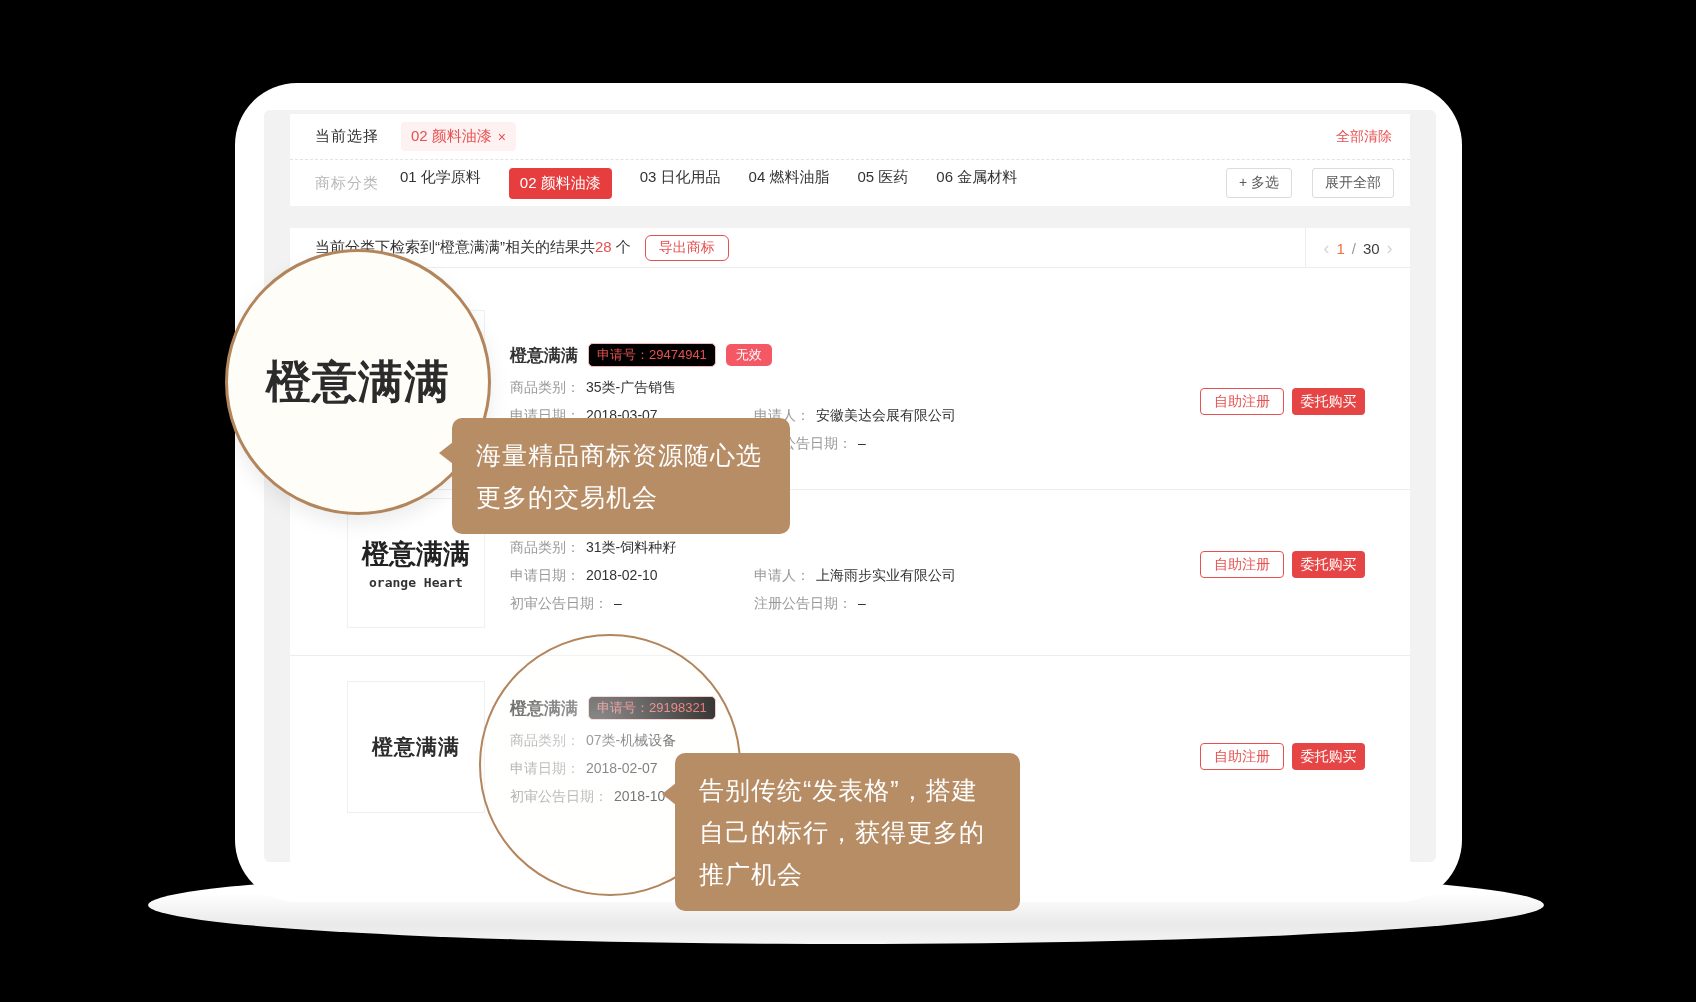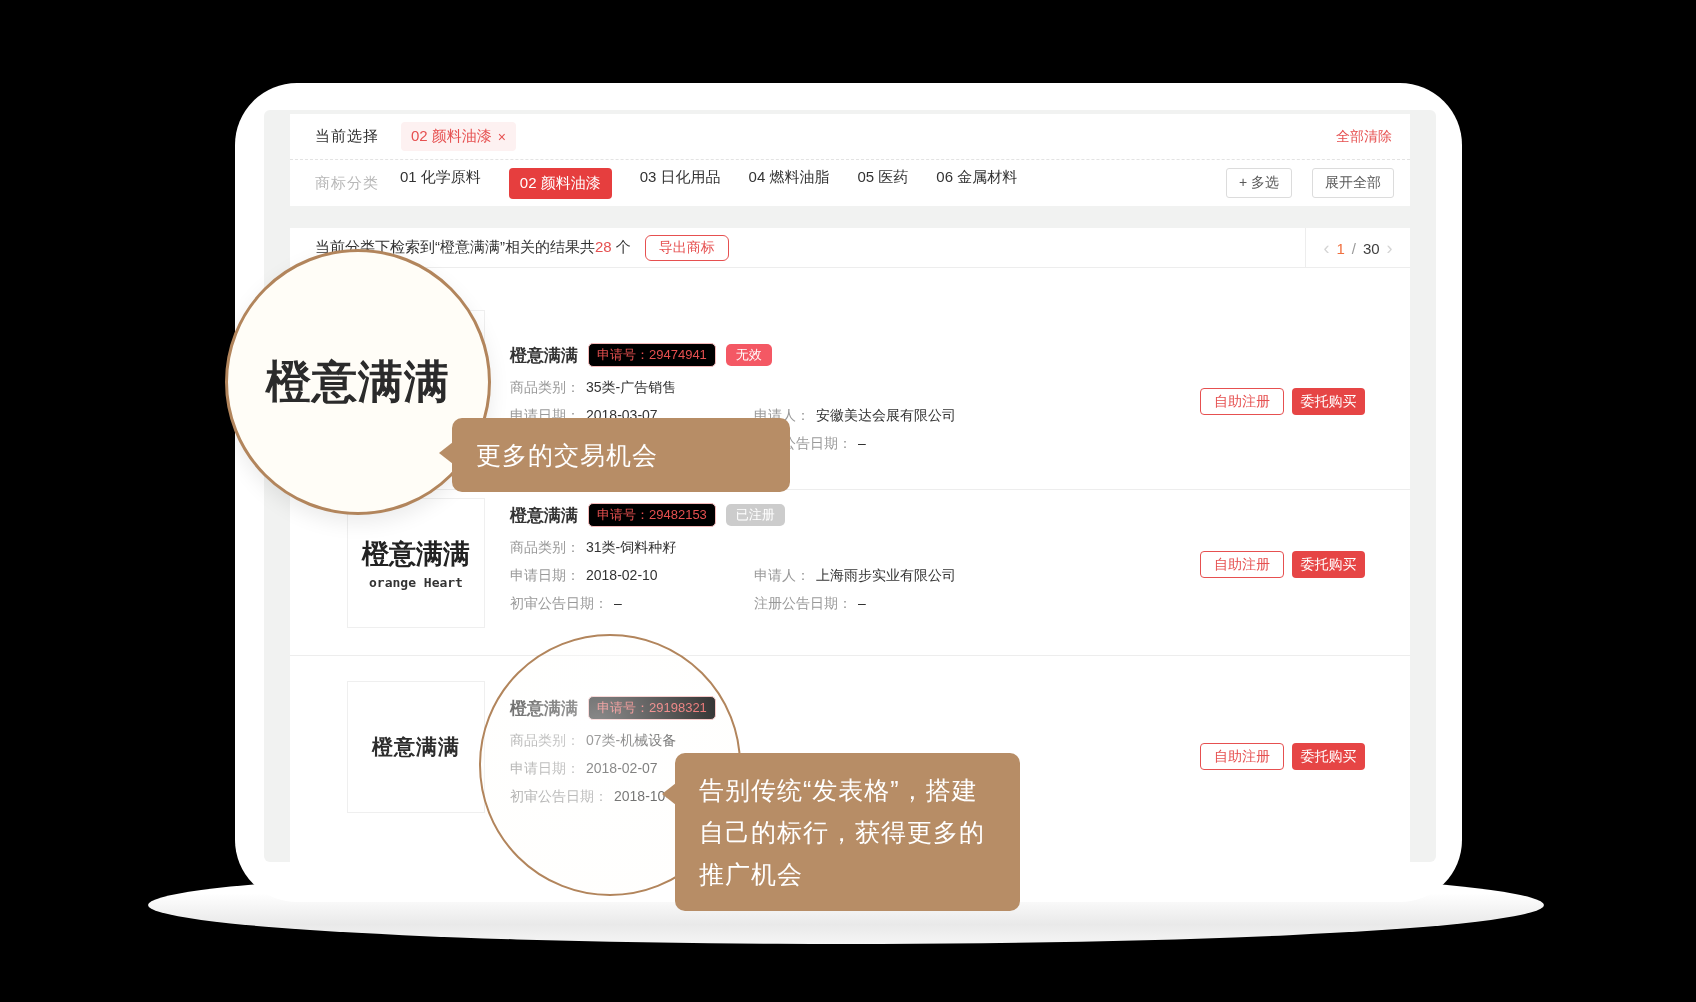--- a/index.html
+++ b/index.html
@@ -226,20 +226,21 @@
       </div>
     </div>
   </div>
 
   <div class="circle1">
     <span class="big-mark">橙意满满</span>
   </div>
   <div class="circle2"></div>
 
   <div class="tooltip tooltip1">
+    <div>海量精品商标资源随心选</div>
     <div>更多的交易机会</div>
   </div>
   <div class="tooltip tooltip2">
     <div>告别传统“发表格”，搭建</div>
     <div>自己的标行，获得更多的</div>
     <div>推广机会</div>
   </div>
 </div>
 
 </body></html>

